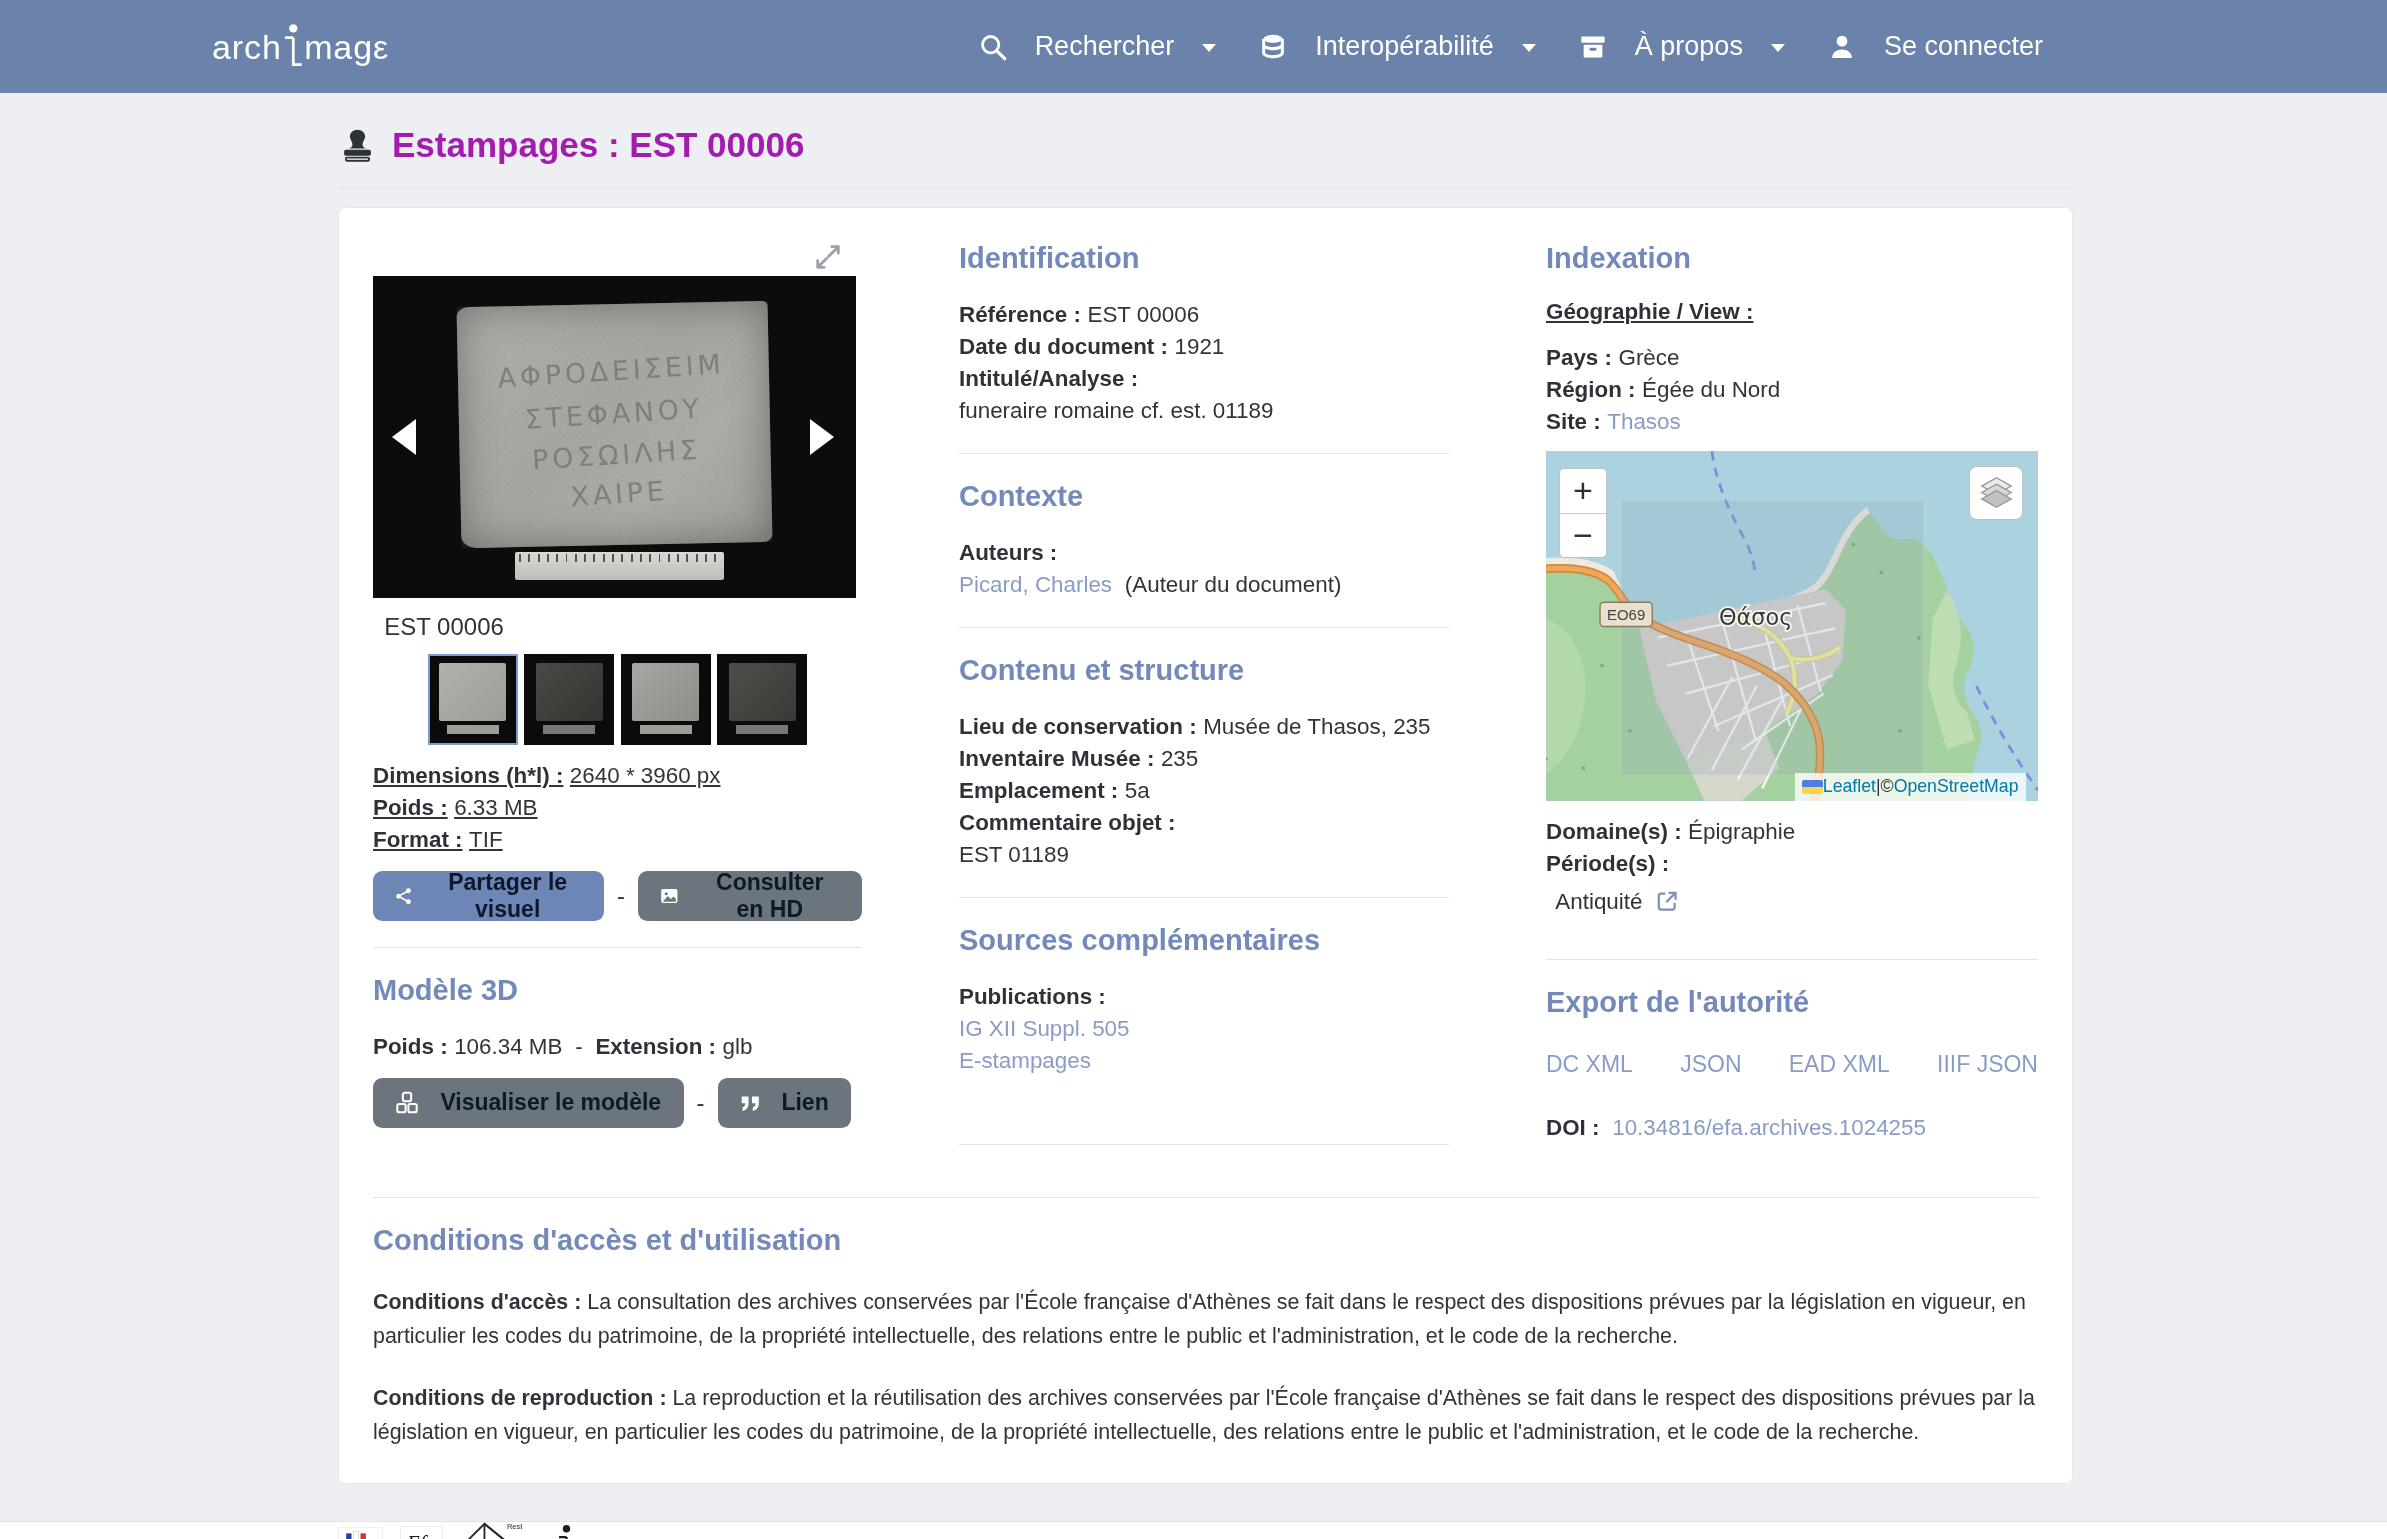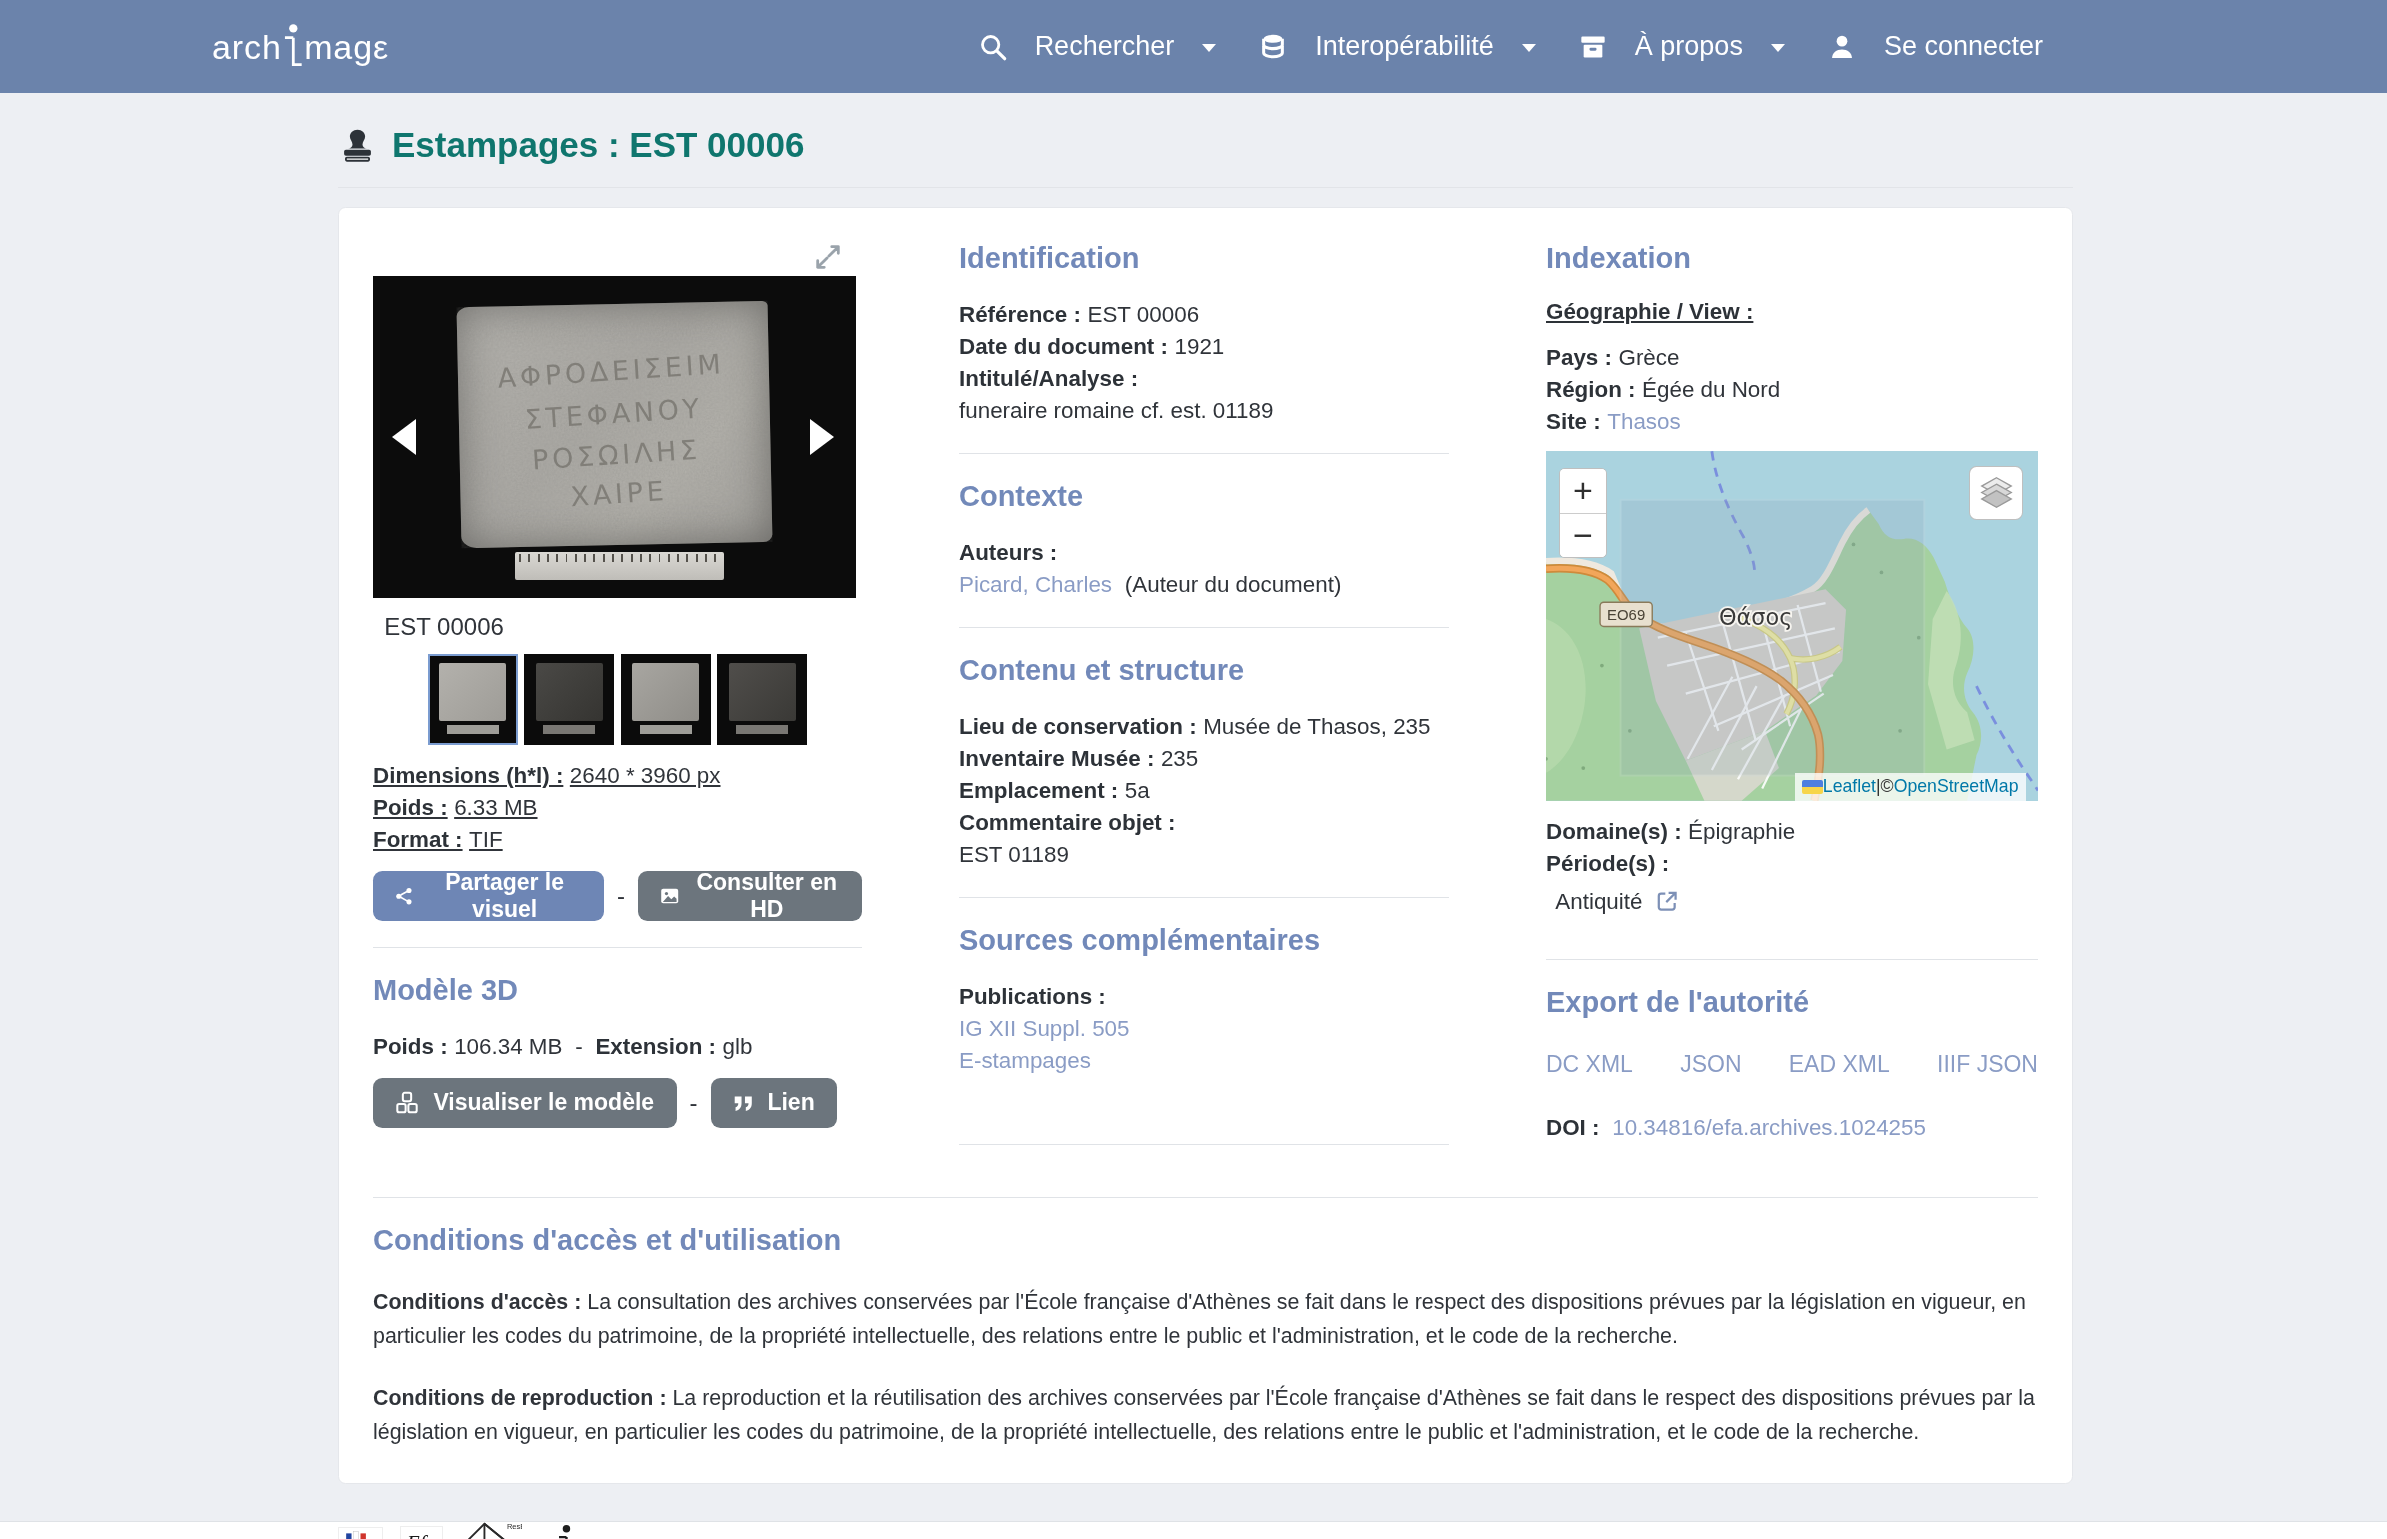--- a/index.html
+++ b/index.html
@@ -14,21 +14,21 @@
   .nav-items { position:absolute; right:344px; top:0; height:100%; display:flex;
     align-items:center; gap:43px; color:#fff; font-size:27px; }
   .nav-item { display:flex; align-items:center; gap:28px; cursor:pointer; }
   .caret { width:0; height:0; border-left:7.5px solid transparent; border-right:7.5px solid transparent;
     border-top:8.4px solid #fff; margin-top:3.7px; }
   .nav-ic { display:flex; }
 
   
   .content { width:1735px; margin-left:338px; }
   .page-header { padding-top:32px; border-bottom:0.9px solid #e2e4e8; padding-bottom:22.4px; }
-  .page-title { display:flex; align-items:center; gap:15px; font-size:35px; font-weight:bold; color:#0f766e; }
+  .page-title { display:flex; align-items:center; gap:15px; font-size:35px; font-weight:bold; color:#a21caf; }
 
   .card { margin-top:18.6px; background:#fff; border:0.9px solid #e5e7eb; border-radius:7.5px;
     padding:34px; min-height:1254px; }
 
   .columns { display:flex; min-height:844px; }
   .col-left  { width:491px; }
   .col-mid   { width:492px; margin-left:97px; }
   .col-right { width:492px; margin-left:97px; }
 
   hr.sep { border:none; border-top:0.9px solid #e0e3e7; margin:26px 0; }
@@ -65,21 +65,21 @@
   .t1 .t-stone { background:linear-gradient(135deg,#b3b1ac,#9e9c97); }
   .t2 .t-stone { background:linear-gradient(135deg,#4a4946,#353431); }
   .t3 .t-stone { background:linear-gradient(135deg,#a8a6a1,#8f8d88); }
   .t4 .t-stone { background:linear-gradient(135deg,#504e4b,#3a3936); }
   .t-ruler { position:absolute; left:17px; right:17px; bottom:9.3px; height:8.4px; background:#b9b7b2; opacity:.85; }
   .t2 .t-ruler,.t4 .t-ruler { background:#8d8b86; }
 
   .meta { margin-top:15px;text-decoration:underline; }
   .btn-row { margin-top:15px; display:flex; align-items:center; gap:13px; }
   .btn { height:50px; border:none; border-radius:9.3px; padding:0 22.4px; font-size:23px; font-weight:bold;
-    color:#ffffff; display:flex; align-items:center; gap:14px; cursor:pointer;
+    color:#0f172a; display:flex; align-items:center; gap:21px; cursor:pointer;
     font-family:"Liberation Sans", sans-serif; }
   .btn.primary { background:#6e86b5; }
   .btn.secondary { background:#6c757d; }
   .btn-dash { font-size:24px; color:#30343a; }
 
   
   .geo-label { font-size:22.4px; font-weight:bold; text-decoration:underline; margin-bottom:17px; color:#2d3238; }
   .map { position:relative; width:492px; height:350px; margin-top:13px; overflow:hidden; background:#aad3df; cursor:grab; }
   .zoomctl { position:absolute; left:13px; top:17px; width:48px; border:1.9px solid rgba(0,0,0,.25);
     border-radius:5.6px; overflow:hidden; background:#fff; }

